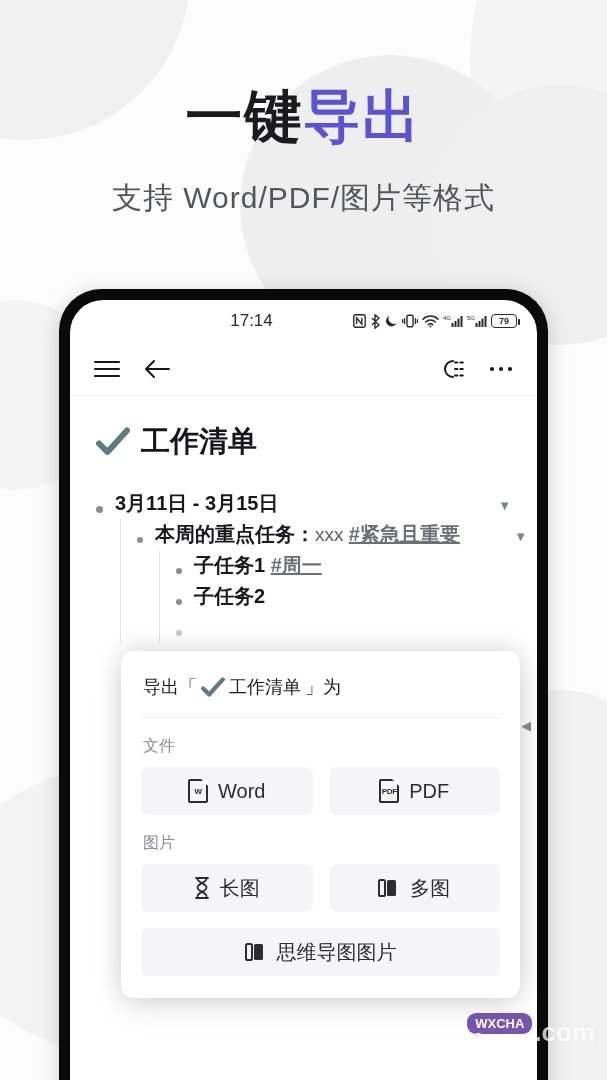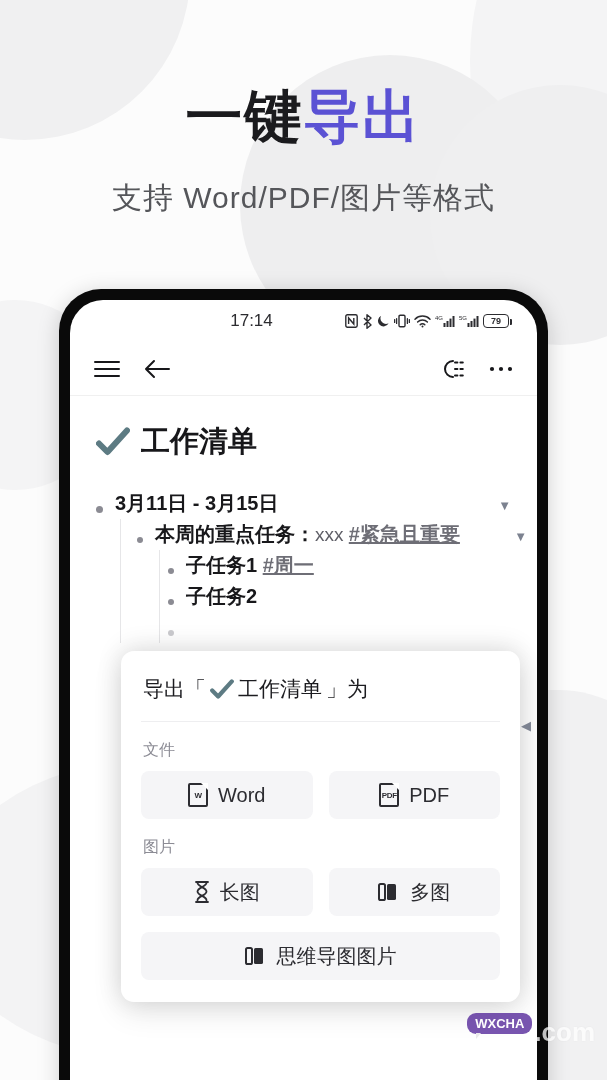--- a/index.html
+++ b/index.html
@@ -52,21 +52,21 @@
     overflow:hidden;
     position:relative;
   }
 
   
   .statusbar {
     height:42px; display:flex; align-items:center;
     padding:0 22px; position:relative;
   }
   .sb-time { font-size:17px; color:#2c2c30; position:absolute; left:50%; transform:translateX(-50%); margin-left:-52px; }
-  .sb-icons { position:absolute; right:28px; display:flex; align-items:center; gap:4px;text-align:center; }
+  .sb-icons { position:absolute; right:20px; display:flex; align-items:center; gap:4px;text-align:center; }
   .sb-icons svg { display:block; }
   .batt {
     width:26px; height:14px; border:1.6px solid #2c2c30; border-radius:4px;
     display:flex; align-items:center; justify-content:center;
     font-size:9px; font-weight:bold; color:#2c2c30; position:relative;
   }
   .batt::after { content:""; position:absolute; right:-4px; top:4px; width:2px; height:6px; background:#2c2c30; border-radius:0 1px 1px 0; }
 
   
   .toolbar {
@@ -88,39 +88,39 @@
   .check-mark { flex:none; }
 
   .li { display:flex; align-items:center; position:relative; }
   .bullet {
     flex:none; width:7px; height:7px; border-radius:50%;
     background:#8b8b93; margin-top:11px; margin-right:12px;
   }
   .bullet.sm { width:6px; height:6px; background:#8b8b93; }
   .txt { font-size:20px; color:#18181b; line-height:1.55; font-weight:bold; }
   .lvl2 { margin-left:24px; border-left:1px solid #e6e6e8; padding-left:16px; }
-  .lvl3 { margin-left:22px; border-left:1px solid #e6e6e8; padding-left:8px; }
+  .lvl3 { margin-left:22px; border-left:1px solid #e6e6e8; padding-left:16px; }
   .tag { color:#6e6e76; text-decoration:underline; font-weight:bold; }
   .plain { color:#5f5f67; font-weight:normal; font-size:19px; }
 
   .collapse {
     position:absolute; right:0; color:#7c8290; font-size:13px;
   }
   .row-wrap { position:relative; }
 
   
   .dialog {
     position:absolute; left:51px; right:17px; top:351px;
     background:#ffffff; border-radius:13px;
     box-shadow:0 -3px 26px rgba(0,0,0,.12), 0 10px 30px rgba(0,0,0,.10);
     padding:20px 20px 22px 20px;
     z-index:5;
   }
   .dlg-title {
-    font-size:21px; color:#1c1c20; display:flex; align-items:center; gap:4px;
+    font-size:18px; color:#1c1c20; display:flex; align-items:center; gap:4px;
     padding:4px 2px 18px 2px;
     border-bottom:1px solid #eeeef0;
   }
   .dlg-section { font-size:16px; color:#8c8c95; margin:18px 0 10px 2px; }
   .btn-row { display:flex; gap:16px; }
   .xbtn {
     flex:1; height:48px; background:#f5f5f7; border:none; border-radius:8px;
     display:flex; align-items:center; justify-content:center; gap:10px;
     font-size:20px; color:#2c2c31; cursor:pointer;
     font-family:inherit;

